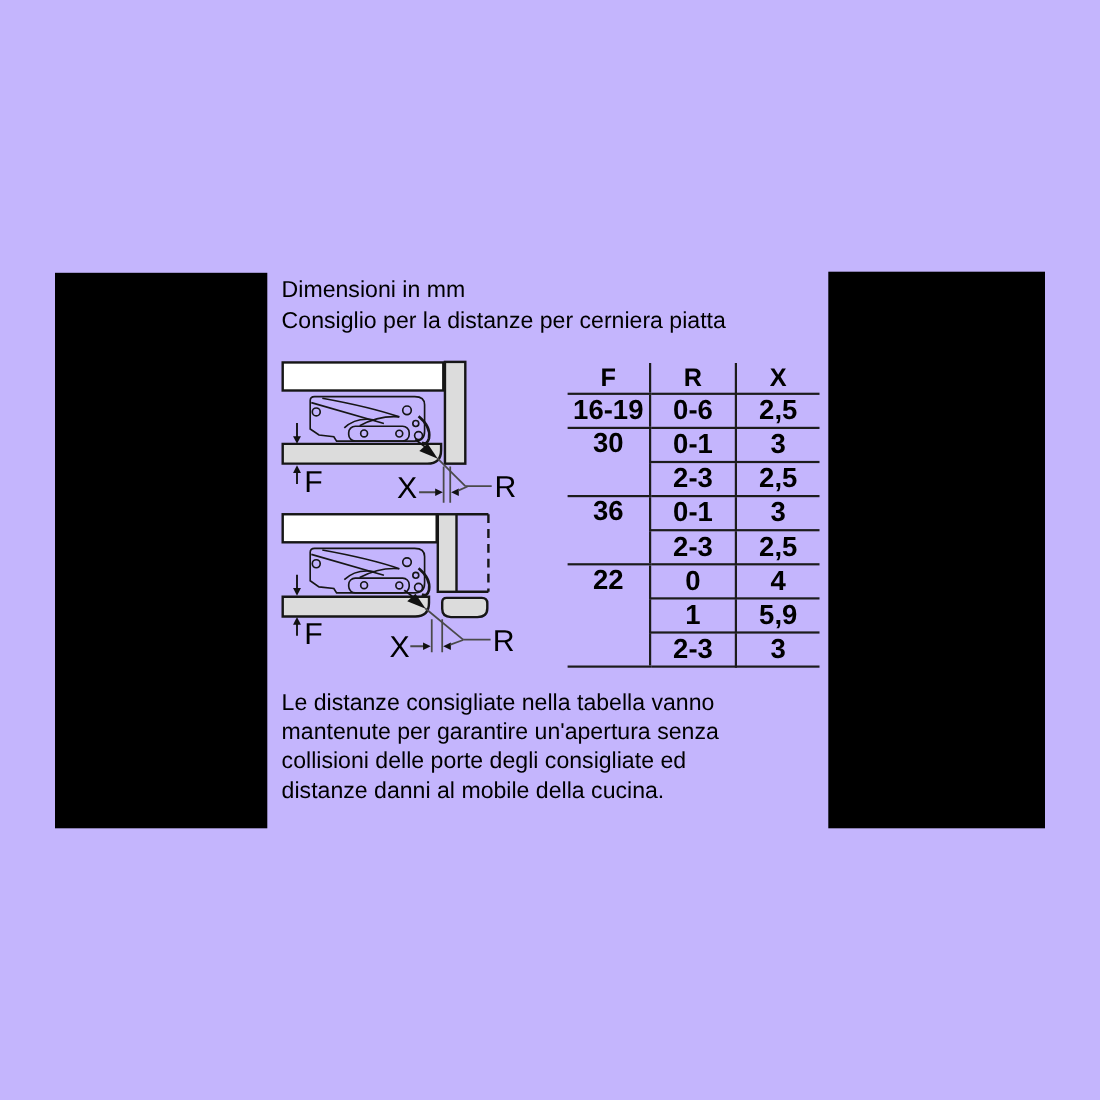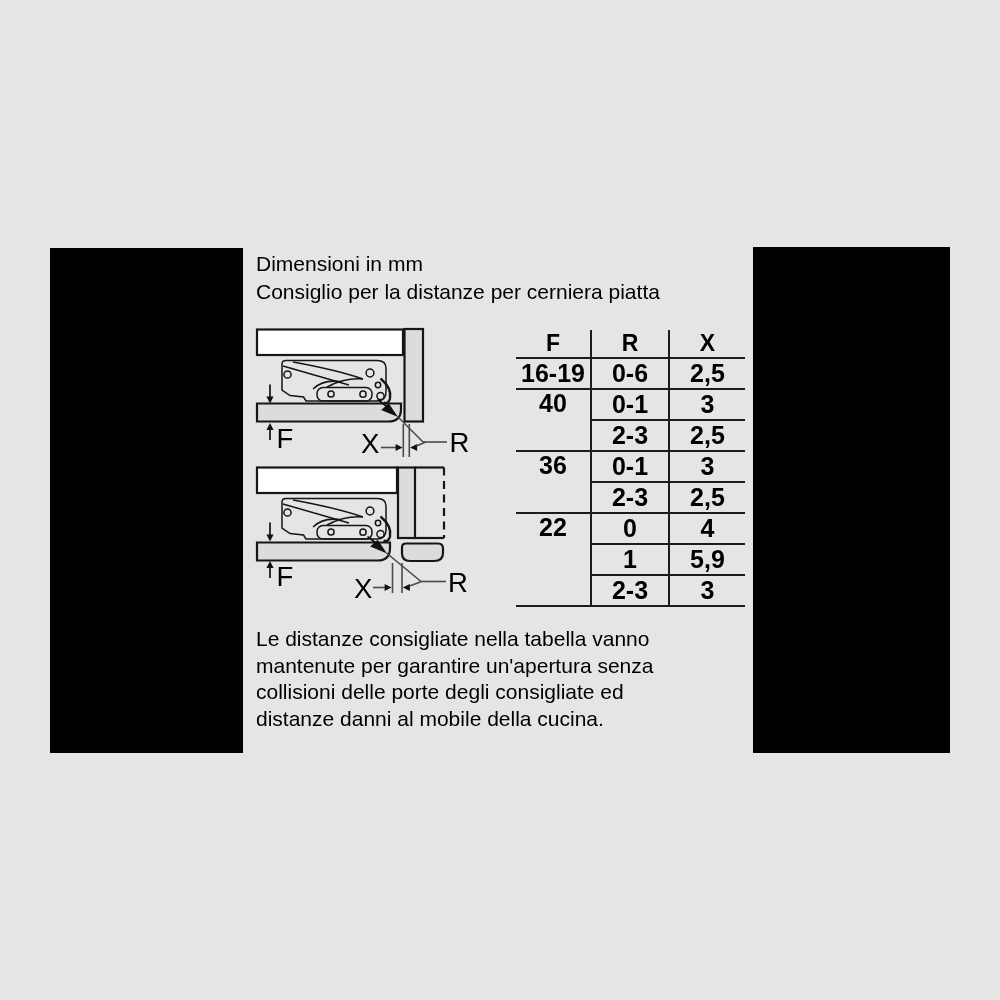--- a/index.html
+++ b/index.html
@@ -1,16 +1,16 @@
 <!DOCTYPE html>
 <html><head>
 <meta charset="utf-8">
 <style>
   html,body{margin:0;padding:0;background:#fff;}
-  #page{position:relative;width:1000px;height:1000px;background:#e5e5e5;overflow:hidden;
+  #page{position:relative;width:1000px;height:1000px;background:#c4b5fd;overflow:hidden;
         font-family:"Liberation Sans","DejaVu Sans",sans-serif;color:#000;}
   .black-panel{position:absolute;background:#000;}
   #panel-left{left:50px;top:248px;width:193px;height:505px;}
   #panel-right{left:753px;top:247px;width:197px;height:506px;}
   #title-block{position:absolute;left:256px;top:250px;font-size:21px;line-height:27.5px;white-space:nowrap;}
   #note-block{position:absolute;left:256px;top:626px;font-size:21px;line-height:26.5px;white-space:nowrap;}
   #diagram-svg{position:absolute;left:248px;top:322px;}
   
   #dist-table{position:absolute;left:516px;top:330px;border-collapse:collapse;table-layout:fixed;}
   #dist-table th,#dist-table td{padding:0;margin:0;text-align:center;border:none;font-weight:bold;}
@@ -123,21 +123,21 @@
       <th>F</th>
       <th class="c-mid">R</th>
       <th>X</th>
     </tr>
     <tr>
       <td>16-19</td>
       <td class="c-mid">0-6</td>
       <td>2,5</td>
     </tr>
     <tr>
-      <td rowspan="2" class="span-top">40</td>
+      <td rowspan="2" class="span-top">30</td>
       <td class="c-mid">0-1</td>
       <td>3</td>
     </tr>
     <tr>
       <td class="c-mid">2-3</td>
       <td>2,5</td>
     </tr>
     <tr>
       <td rowspan="2" class="span-top">36</td>
       <td class="c-mid">0-1</td>

